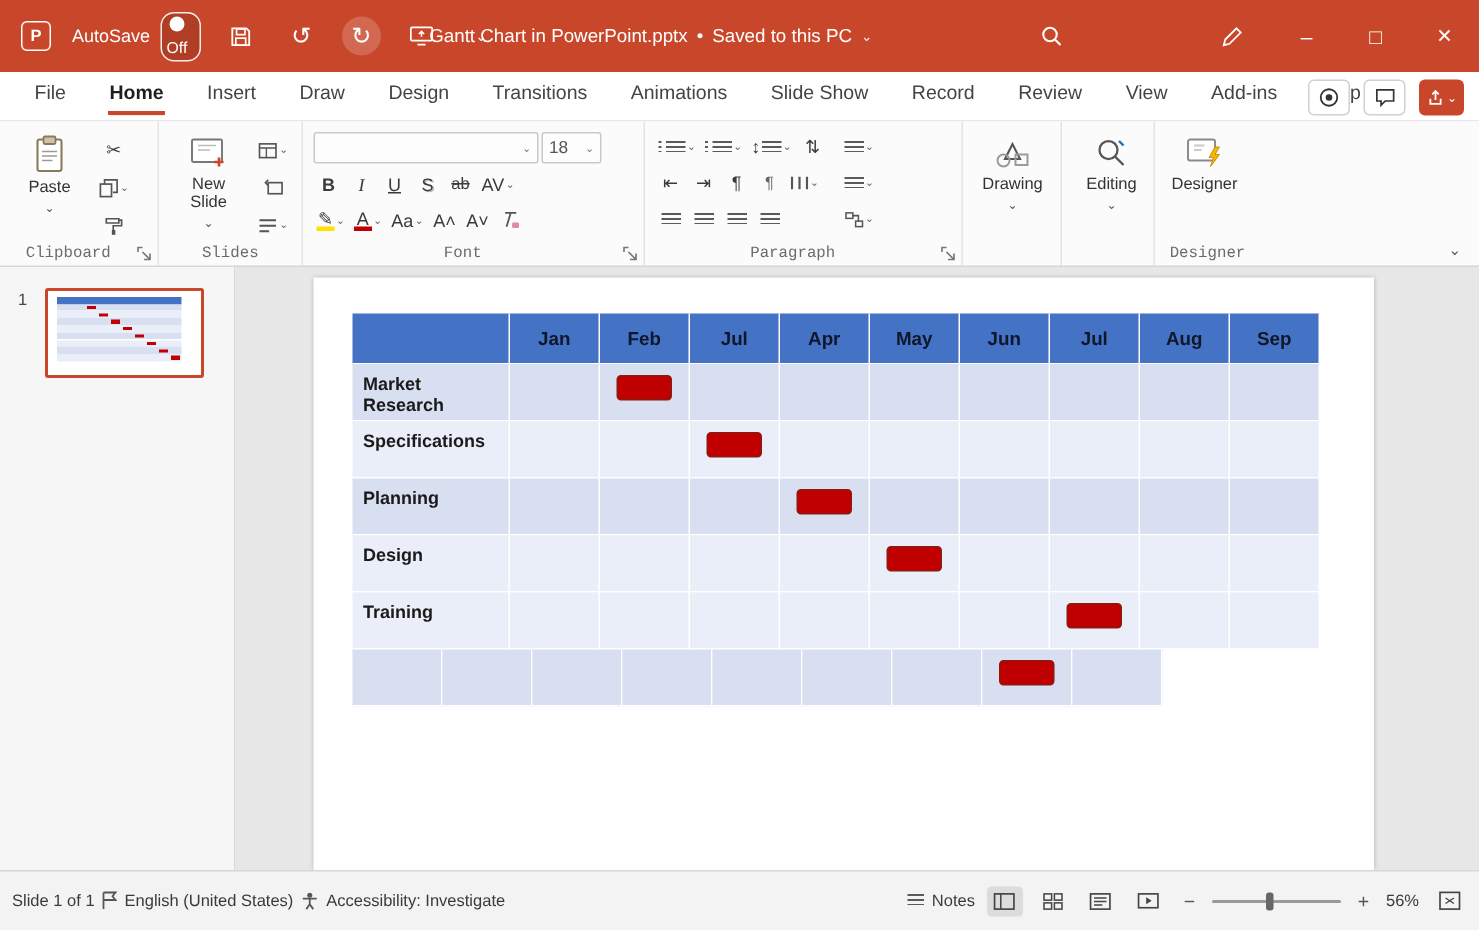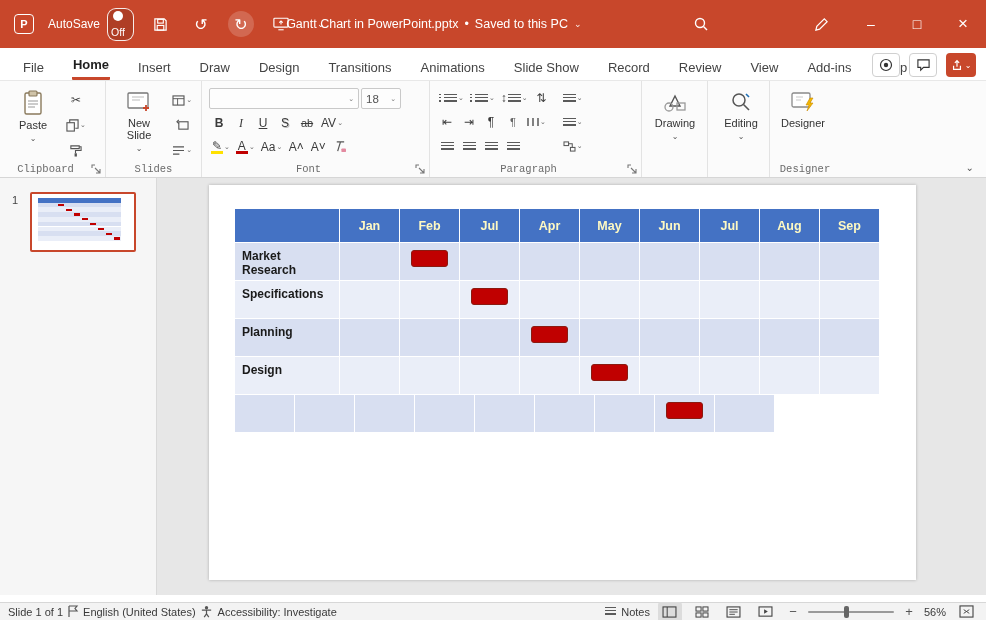--- a/index.html
+++ b/index.html
@@ -26,21 +26,21 @@
     display:flex; align-items:center; gap:6px; font-size:12.5px; white-space:nowrap; }
   .tb-title .chev { font-size:9px; opacity:.9; }
   .tb-search { position:absolute; left:688px; top:11px; }
   .tb-pen { position:absolute; right:152px; top:11px; }
   .wincontrols { position:absolute; right:0; top:0; height:48px; display:flex; }
   .winbtn { width:46px; height:48px; display:flex; align-items:center; justify-content:center;
     color:#fff; font-size:14px; }
 
   
   .menubar { position:absolute; left:0; top:48px; width:100%; height:33px; background:#fff;
-    display:flex; align-items:flex-end; gap:27px; padding-left:22px; font-size:13px; color:#444;
+    display:flex; align-items:flex-start; gap:27px; padding-left:22px; font-size:13px; color:#444;
     border-bottom:1px solid #E8E8E8; }
   .mtab { padding:6px 1px 5px; cursor:default; }
   .mtab.active { color:#1f1f1f; font-weight:bold; border-bottom:3px solid var(--accent,#C8472B);
     border-radius:1px; }
   .menu-right { position:absolute; right:10px; top:53px; display:flex; align-items:center; gap:9px; }
   .mr-box { width:28px; height:24px; border:1px solid #D0D0D0; border-radius:4px;
     display:flex; align-items:center; justify-content:center; background:#fff; }
   .share-btn { width:30px; height:24px; background:var(--accent,#C8472B); border-radius:4px;
     display:flex; align-items:center; justify-content:center; gap:2px; color:#fff; }
   .share-btn .chev { font-size:8px; }
@@ -89,30 +89,30 @@
   .slide { position:absolute; left:52px; top:7px; width:707px; height:395px; background:#fff;
     box-shadow:0 0 3px rgba(0,0,0,.25); }
 
   
   .gantt { position:absolute; left:26px; top:24px; }
   .g-row { display:flex; }
   .g-cell { border-right:1px solid #fff; border-bottom:1px solid #fff; position:relative; }
   .g-task { width:105px; font-size:12px; font-weight:bold; color:#1a1a1a;
     padding:6px 4px 0 7px; }
   .g-month { width:60px; display:flex; justify-content:center; align-items:flex-start; padding-top:7px; }
-  .g-head { background:var(--hdrblue,#4472C4); color:#fef9c3; font-weight:bold; font-size:12.5px;
+  .g-head { background:var(--hdrblue,#4472C4); color:#0f172a; font-weight:bold; font-size:12.5px;
     height:34px; display:flex; align-items:center; justify-content:center; padding-top:0; }
   .g-row:not(:first-child) .g-cell { height:38px; }
   .band-a .g-cell { background:var(--band-a,#D8DFF1); }
   .band-b .g-cell { background:var(--band-b,#EAEEF8); }
   .g-bar { width:37px; height:17px; background:var(--bar,#C00000); border:1px solid #8B1A10;
     border-radius:3px; }
 
   
-  .statusbar { position:absolute; left:0; bottom:0; width:100%; height:18px; background:#F3F3F3;
+  .statusbar { position:absolute; left:0; bottom:0; width:100%; height:40px; background:#F3F3F3;
     border-top:1px solid #D7D7D7; display:flex; align-items:center; font-size:11px; color:#3a3a3a;
     padding:0 8px; gap:4px; }
   .sb-item { display:flex; align-items:center; gap:5px; white-space:nowrap; }
   .sb-right { margin-left:auto; display:flex; align-items:center; gap:8px; }
   .viewbtn { width:24px; height:20px; display:flex; align-items:center; justify-content:center; border-radius:3px; }
   .viewbtn.active { background:#DCDCDC; }
   .zoom-track { width:86px; height:2px; background:#9a9a9a; position:relative; border-radius:1px; }
   .zoom-thumb { position:absolute; left:42%; top:-5px; width:5px; height:12px; background:#666; border-radius:2px; }
   .zoom-sign { font-size:13px; color:#555; width:14px; text-align:center; }
   svg { display:block; }
@@ -559,20 +559,34 @@
               <div class="g-cell g-month"></div>
               <div class="g-cell g-month"></div>
               <div class="g-cell g-month">
                 <div class="g-bar"></div>
               </div>
               <div class="g-cell g-month"></div>
               <div class="g-cell g-month"></div>
               <div class="g-cell g-month"></div>
               <div class="g-cell g-month"></div>
             </div>
+            <div class="g-row band-b">
+              <div class="g-cell g-task">Training</div>
+              <div class="g-cell g-month"></div>
+              <div class="g-cell g-month"></div>
+              <div class="g-cell g-month"></div>
+              <div class="g-cell g-month"></div>
+              <div class="g-cell g-month"></div>
+              <div class="g-cell g-month"></div>
+              <div class="g-cell g-month">
+                <div class="g-bar"></div>
+              </div>
+              <div class="g-cell g-month"></div>
+              <div class="g-cell g-month"></div>
+            </div>
             <div class="g-row band-a">
               <div class="g-cell g-month"></div>
               <div class="g-cell g-month"></div>
               <div class="g-cell g-month"></div>
               <div class="g-cell g-month"></div>
               <div class="g-cell g-month"></div>
               <div class="g-cell g-month"></div>
               <div class="g-cell g-month"></div>
               <div class="g-cell g-month">
                 <div class="g-bar"></div>

